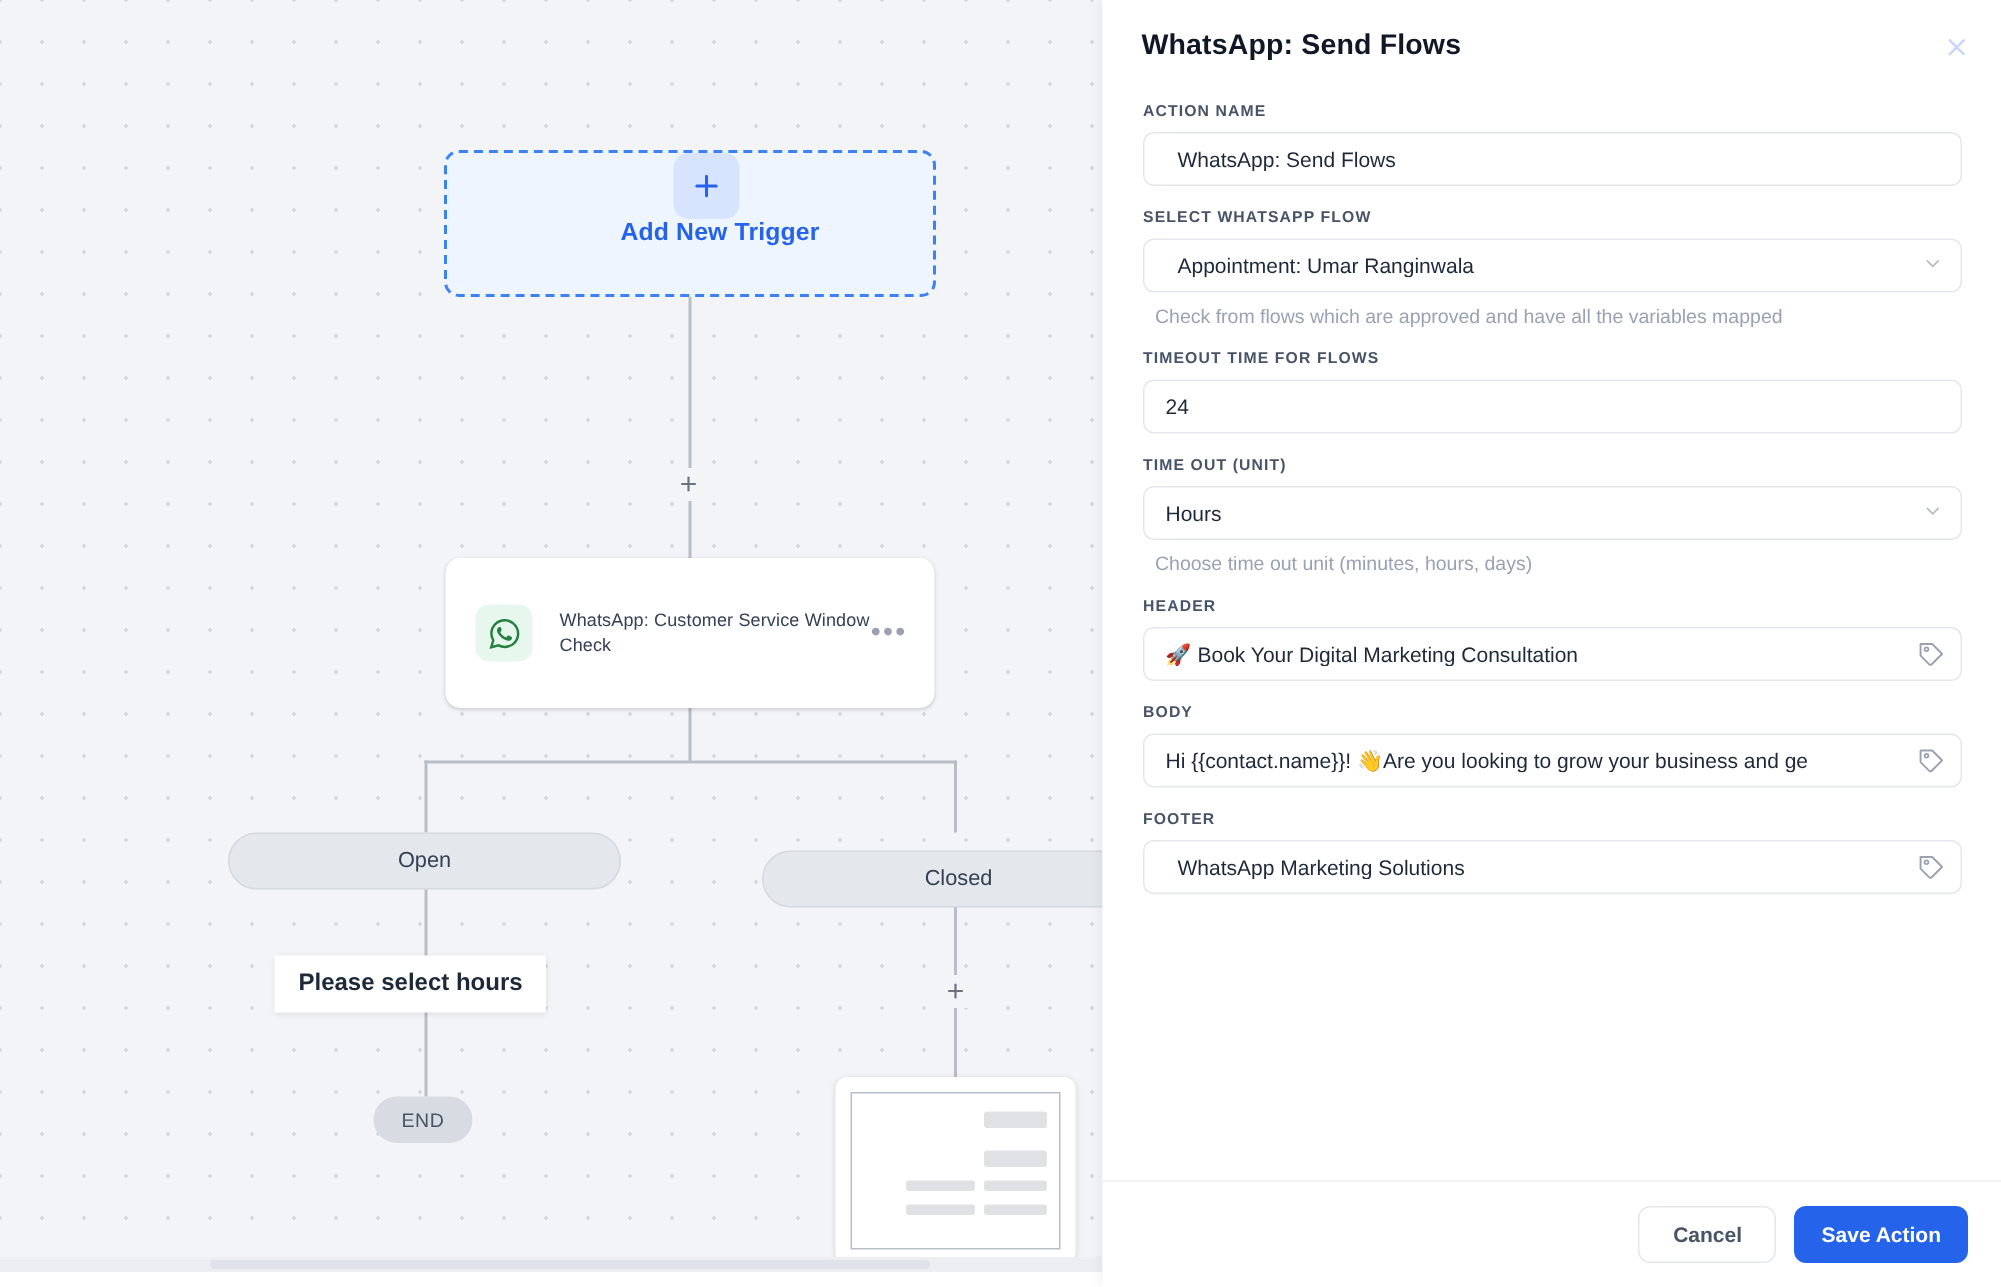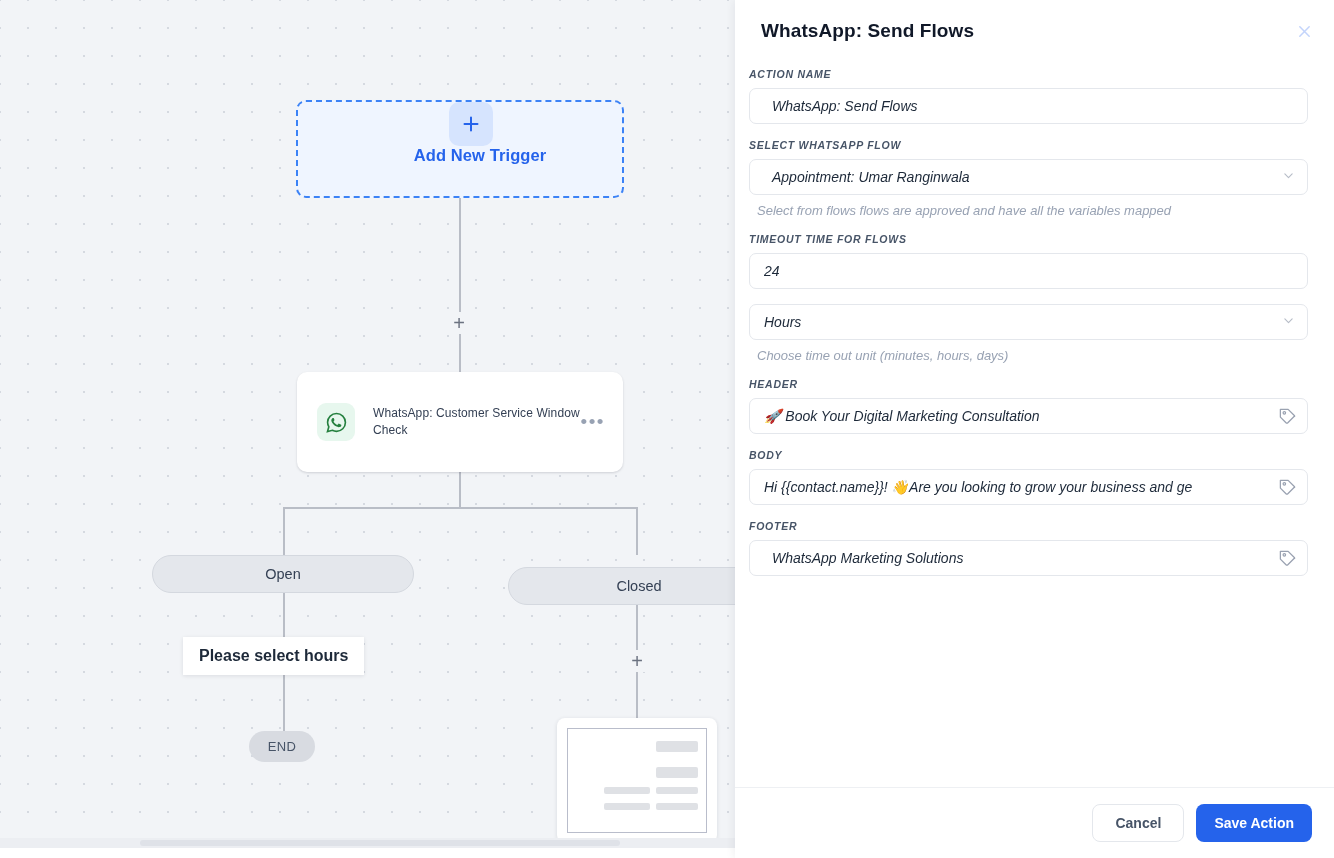--- a/index.html
+++ b/index.html
@@ -180,23 +180,22 @@
   }
   .panel-close {
     position: absolute; right: 16px; top: 17px;
     width: 28px; height: 28px;
     display: flex; align-items: center; justify-content: center;
     cursor: pointer;
   }
 
   .panel-body {
     flex: 1;
-    padding: 26px 26px 0 14px;
+    padding: 26px 26px 0 27px;
     overflow: hidden;
-    font-style: italic;
   }
 
   .field { margin-bottom: 15px; }
   .field-label {
     font-size: 10.5px; font-weight: 700; color: #475467;
     letter-spacing: .75px; text-transform: uppercase;
     margin-bottom: 8px;
   }
   .input-box {
     position: relative;
@@ -348,31 +347,32 @@
       <div class="field">
         <div class="field-label">SELECT WHATSAPP FLOW</div>
         <div class="input-box select">
           <span class="input-text indent">Appointment: Umar Ranginwala</span>
           <span class="chevron">
             <svg width="13" height="13" viewBox="0 0 16 16" aria-hidden="true">
               <path d="M3.5 6l4.5 4.5L12.5 6" fill="none" stroke="#b6bcc7" stroke-width="1.4" stroke-linecap="round" stroke-linejoin="round"></path>
             </svg>
           </span>
         </div>
-        <div class="helper">Select from flows flows are approved and have all the variables mapped</div>
+        <div class="helper">Check from flows which are approved and have all the variables mapped</div>
       </div>
 
       <div class="field">
         <div class="field-label">TIMEOUT TIME FOR FLOWS</div>
         <div class="input-box">
           <span class="input-text">24</span>
         </div>
       </div>
 
       <div class="field">
+        <div class="field-label">TIME OUT (UNIT)</div>
         <div class="input-box select">
           <span class="input-text">Hours</span>
           <span class="chevron">
             <svg width="13" height="13" viewBox="0 0 16 16" aria-hidden="true">
               <path d="M3.5 6l4.5 4.5L12.5 6" fill="none" stroke="#b6bcc7" stroke-width="1.4" stroke-linecap="round" stroke-linejoin="round"></path>
             </svg>
           </span>
         </div>
         <div class="helper">Choose time out unit (minutes, hours, days)</div>
       </div>

